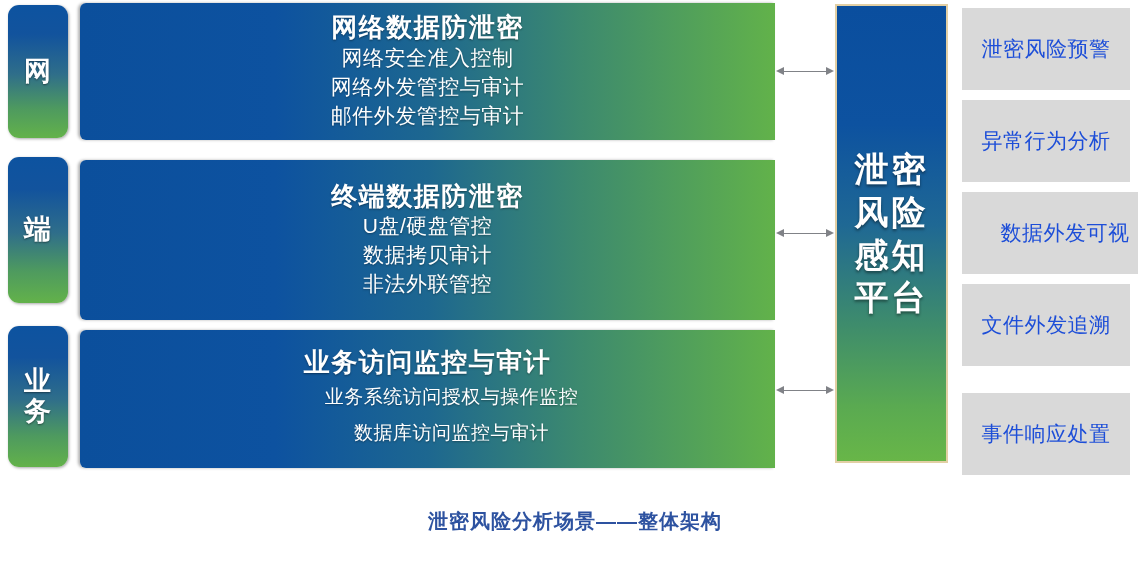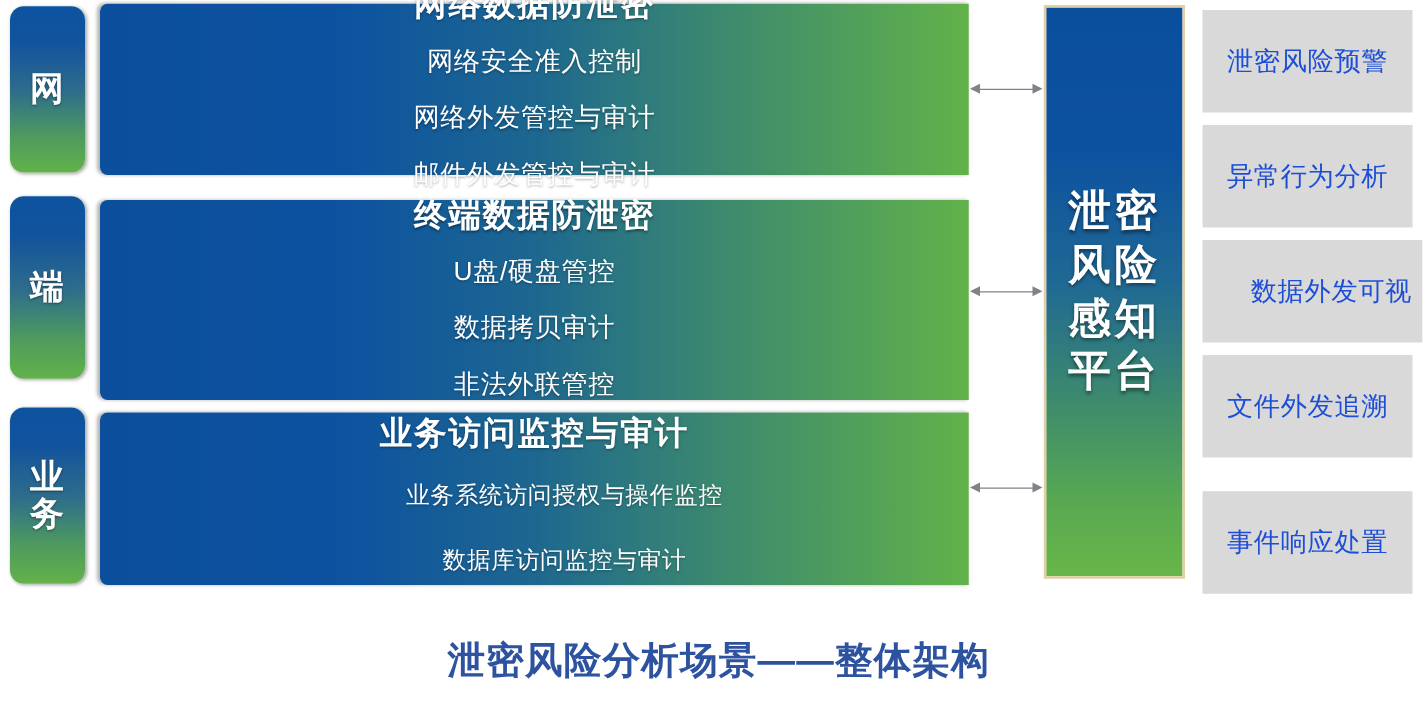--- a/index.html
+++ b/index.html
@@ -49,21 +49,20 @@
     background: linear-gradient(to right, #0b4f9c 0%, #0d52a0 28%, #1d6790 50%, #3d8a6e 72%, #62b24a 100%);
     color: #ffffff;
     box-shadow: -2px 0 3px rgba(0,0,0,0.30);
     border-top-left-radius: 6px;
     border-bottom-left-radius: 6px;
     display: flex;
     flex-direction: column;
     align-items: center;
     justify-content: center;
     text-align: center;
-    gap: 16px;
   }
   .main-bar .bar-title {
     font-size: 26px;
     font-weight: 700;
     letter-spacing: 1.5px;
     line-height: 1.22;
     text-shadow: 0 1px 2px rgba(0,0,0,0.40);
   }
   .main-bar .bar-line {
     font-size: 21px;
@@ -144,21 +143,21 @@
   }
 
   
   #footer-title {
     position: absolute;
     left: 12px;
     right: 0;
     top: 508px;
     text-align: center;
     color: #2d52a0;
-    font-size: 30px;
+    font-size: 20px;
     font-weight: 700;
     letter-spacing: 1px;
   }
 </style>
 </head>
 <body>
 
 <div id="canvas">
 
   <div class="side-label" style="top:5px;height:133px;">

